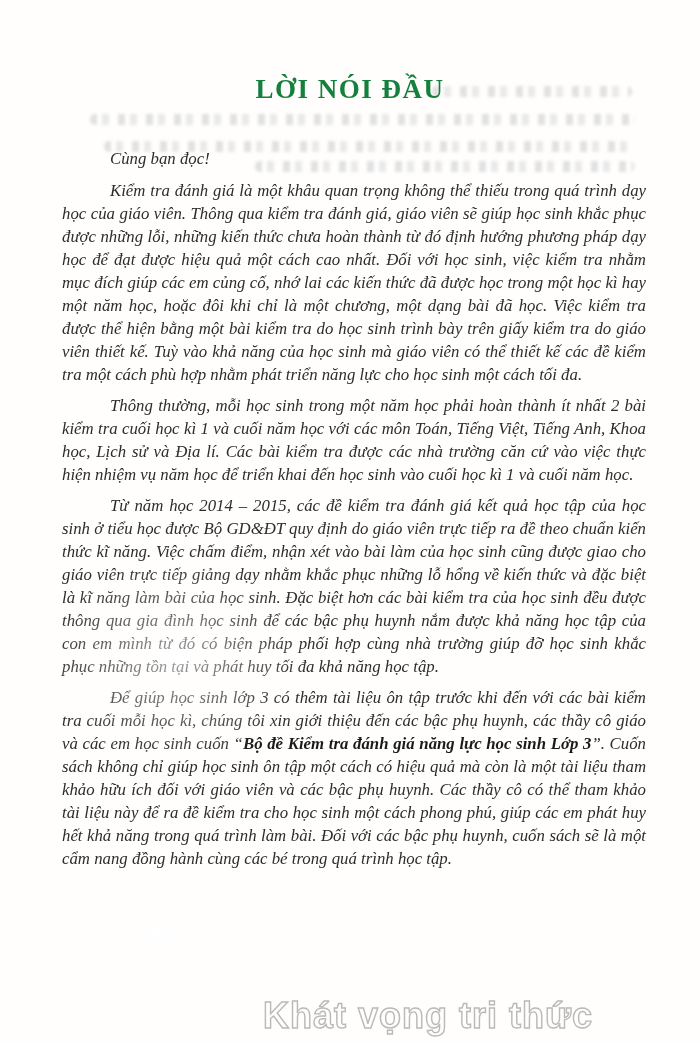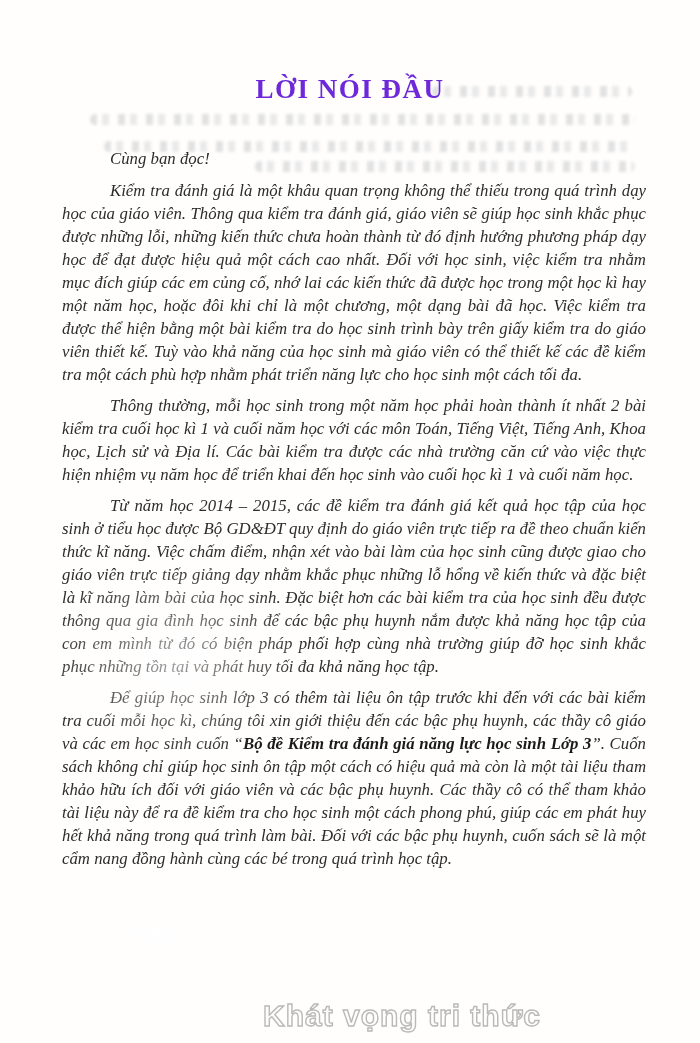--- a/index.html
+++ b/index.html
@@ -22,21 +22,21 @@
     position: absolute;
     top: 74px;
     left: 0;
     width: 100%;
     margin: 0;
     text-align: center;
     font-size: 27px;
     line-height: 31px;
     font-weight: bold;
     letter-spacing: 1.5px;
-    color: #6d28d9;
+    color: #15803d;
     z-index: 3;
   }
   
   .content {
     position: absolute;
     left: 62px;
     top: 147px;
     width: 584px;
     font-style: italic;
     font-size: 16.8px;
@@ -96,21 +96,21 @@
     -webkit-text-stroke: 2px #bfbfbf;
     letter-spacing: 0px;
     z-index: 5;
     white-space: nowrap;
   }
   .wm-slogan {
     position: absolute;
     left: 263px;
     top: 996px;
     font-family: "Liberation Sans", "DejaVu Sans", sans-serif;
-    font-size: 30px;
+    font-size: 36px;
     line-height: 40px;
     font-weight: bold;
     color: transparent;
     -webkit-text-stroke: 1.4px #b9b9b9;
     letter-spacing: 1px;
     z-index: 5;
     white-space: nowrap;
   }
 </style>
 </head>

